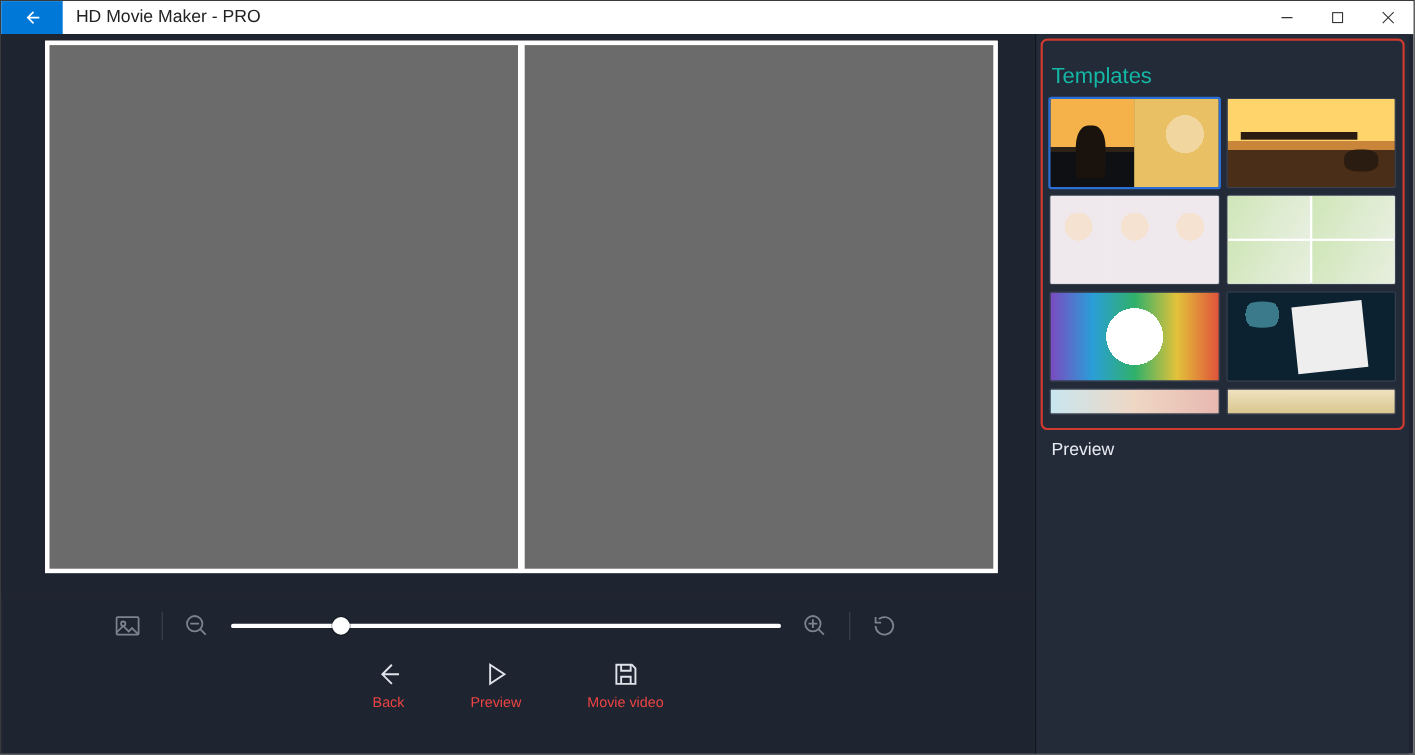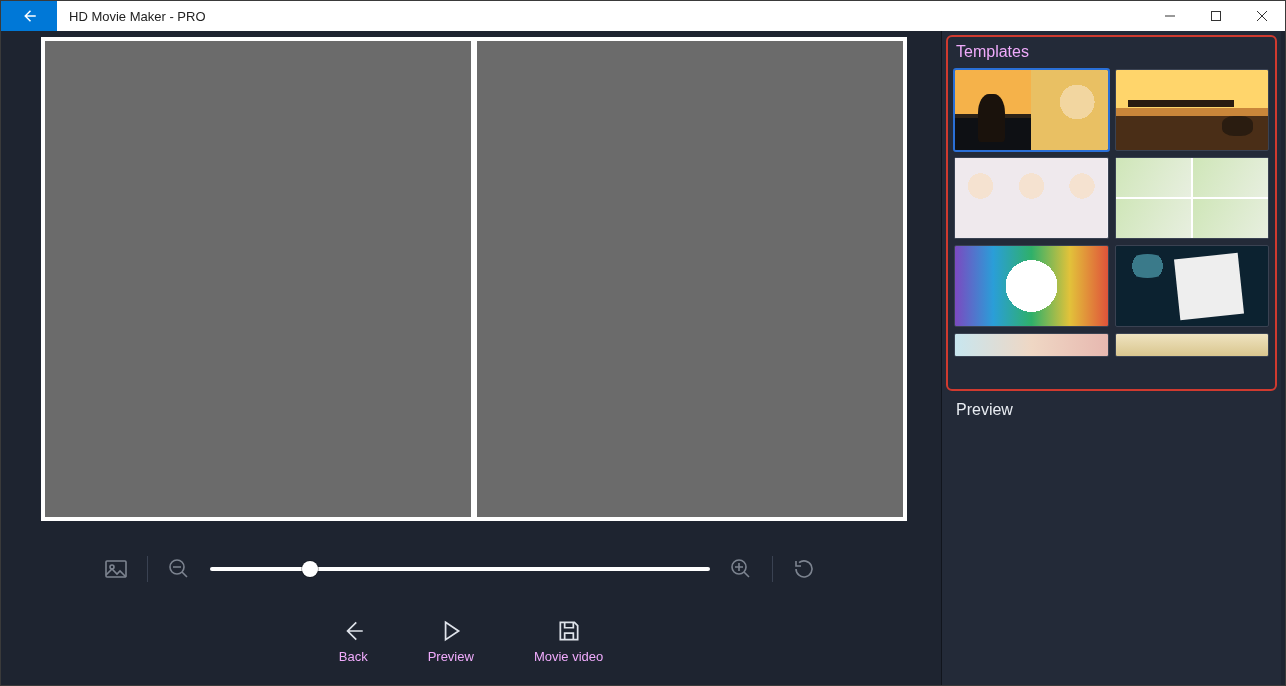--- a/index.html
+++ b/index.html
@@ -1,20 +1,20 @@
 <!DOCTYPE html>
 <html><head>
 <meta charset="utf-8">
 <style>
   * { box-sizing: border-box; margin: 0; padding: 0; }
   html, body { width: 1286px; height: 686px; font-family: "Segoe UI", Arial, sans-serif; overflow: hidden; }
   body { background: #e6e6e6; border: 1px solid #3a3a3a; }
 
   
-  .titlebar { height: 30px; background: #fff; display: flex; align-items: stretch; font-size: 13px; color: #333; }
+  .titlebar { height: 30px; background: #fff; display: flex; align-items: stretch; font-size: 16px; color: #333; }
   .tb-back { width: 56px; background: #0078d7; display: flex; align-items: center; justify-content: center; cursor: pointer; }
   .tb-back svg { width: 18px; height: 18px; stroke: #fff; stroke-width: 2; fill: none; }
   .tb-title { flex: 0 0 auto; padding: 0 12px; display: flex; align-items: center; color: #222; }
   .tb-spacer { flex: 1; }
   .tb-btn { width: 46px; display: flex; align-items: center; justify-content: center; cursor: pointer; }
   .tb-btn svg { width: 12px; height: 12px; stroke: #333; stroke-width: 1; fill: none; }
 
   
   .main { display: flex; height: 656px; background: #1e2430; }
   .center-col { width: 940px; display: flex; flex-direction: column; background: #1e2430; }
@@ -27,29 +27,29 @@
   .toolrow { height: 60px; display: flex; align-items: center; padding: 0 40px 0 100px; color: #7d8490; }
   .tool-icon { width: 30px; height: 30px; display:flex; align-items:center; justify-content:center; }
   .tool-icon svg { width: 24px; height: 24px; stroke:#7d8490; fill:none; stroke-width:1.6; }
   .vdiv { width:1px; height:26px; background:#3a4252; margin:0 16px; }
   .zoom-icon { cursor:pointer; }
   .slider { position:relative; flex:0 0 500px; height:4px; background:#fff; margin:0 16px; border-radius:2px; }
   .slider-thumb { position:absolute; top:50%; width:16px; height:16px; border-radius:50%; background:#fff; transform:translate(-50%,-50%); box-shadow:0 0 0 1px rgba(0,0,0,.3); }
   .reset-icon { cursor:pointer; }
 
   
-  .actionrow { height:82px; display:flex; align-items:center; justify-content:center; gap:60px; color:#f0abfc; font-size:13px; }
+  .actionrow { height:82px; display:flex; justify-content:center; gap:60px; color:#ef4444; font-size:13px; }
   .action { display:flex; flex-direction:column; align-items:center; gap:4px; cursor:pointer; }
   .action .aicon { width:28px; height:28px; display:flex; align-items:center; justify-content:center; }
   .action svg { width:26px; height:26px; stroke:#dfe3ea; fill:none; stroke-width:1.6; }
 
   
   .rightcol { width:340px; background:#232a38; display:flex; flex-direction:column; border-left:1px solid #11151d; }
   .templates-panel { border:2px solid #d03a2f; border-radius:6px; margin:4px 4px 0 4px; padding:6px 6px 0 6px; height:356px; overflow:hidden; }
-  .panel-title { color:#f0abfc; font-size:16px; margin:0 2px 8px 2px; }
+  .panel-title { color:#14b8a6; font-size:20px; margin:15px 2px 8px 2px; }
   .tpl-grid { display:grid; grid-template-columns:1fr 1fr; gap:6px; }
   .tpl { height:82px; border:1px solid #3a4252; border-radius:2px; overflow:hidden; cursor:pointer; position:relative; }
   .tpl.selected { outline:2px solid #2a6fd6; outline-offset:-1px; }
   .tpl.partial { height:24px; }
 
   
   .tpl1 { display:flex; }
   .tpl1 .a{flex:1;background:linear-gradient(#f5b24a 0 55%,#2c2218 55% 60%,#0e1014 60%);position:relative;}
   .tpl1 .a::after{content:"";position:absolute;left:30%;bottom:10%;width:36%;height:60%;background:#1a120c;border-radius:40% 40% 10% 10%;}
   .tpl1 .b{flex:1;background:radial-gradient(circle at 60% 40%,#f2d6a0 0 26%,#e9c063 26% 100%);}

